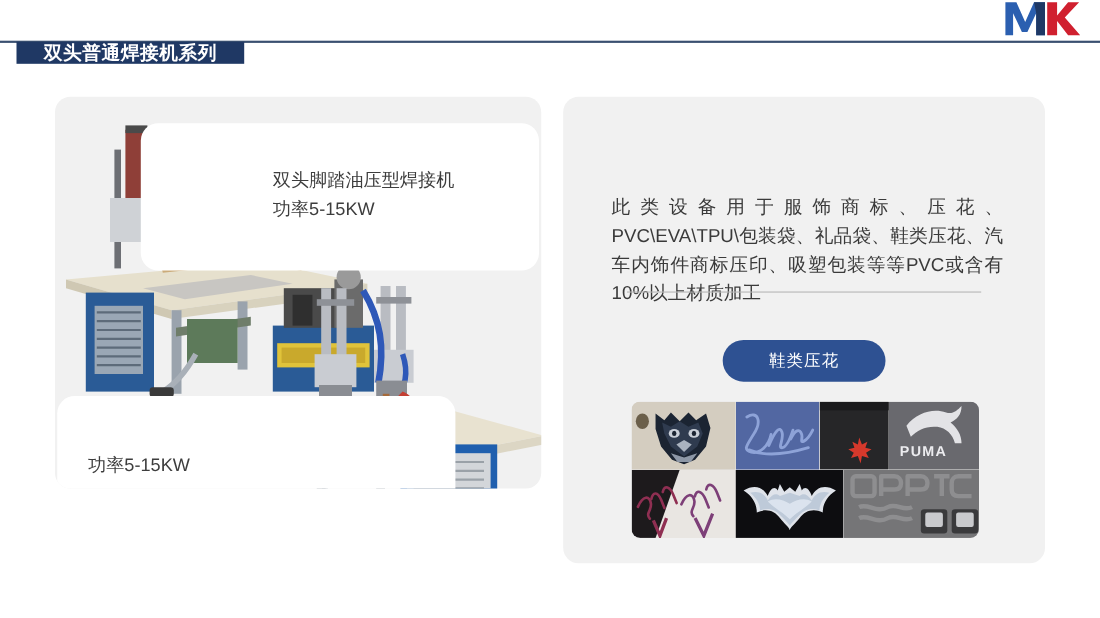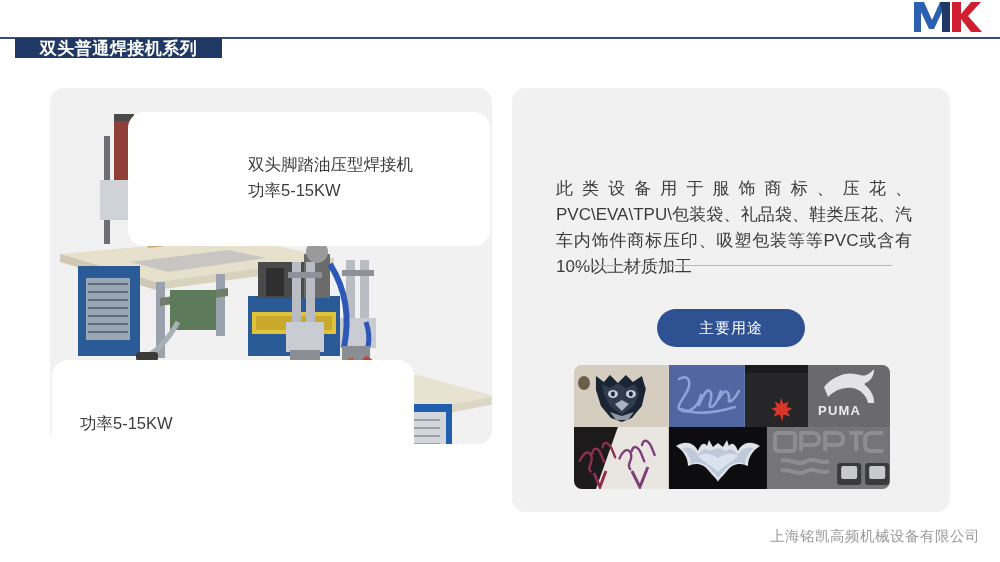--- a/index.html
+++ b/index.html
@@ -346,21 +346,21 @@
   </div>
 
   <div id="right-panel">
 
 
     <div id="usage-text">此类设备用于服饰商标、压花、PVC\EVA\TPU\包装袋、礼品袋、鞋类压花、汽车内饰件商标压印、吸塑包装等等PVC或含有10%以上材质加工</div>
 
     <div id="section-divider"></div>
 
     <div id="pill-related" class="pill">
-      <span>主要用途</span>
+      <span>鞋类压花</span>
     </div>
 
     <div id="sample-grid">
 
       <div id="sample-row-top" class="sample-row">
 
         <div class="sample-cell" style="width:30%">
           <svg viewBox="0 0 95 62" preserveAspectRatio="none" xmlns="http://www.w3.org/2000/svg">
             <rect width="95" height="62" fill="#d8d2c6"></rect>
             <rect x="0" y="0" width="95" height="62" fill="#cfc8ba" opacity="0.5"></rect>
@@ -461,15 +461,14 @@
             <rect x="70" y="36" width="24" height="22" rx="3" fill="#3a3a3c"></rect>
             <rect x="74" y="39" width="16" height="13" rx="2" fill="#c9cacd"></rect>
             <rect x="98" y="36" width="24" height="22" rx="3" fill="#3a3a3c"></rect>
             <rect x="102" y="39" width="16" height="13" rx="2" fill="#c9cacd"></rect>
           </svg>
         </div>
       </div>
     </div>
   </div>
 
-  <div id="footer-company">上海铭凯高频机械设备有限公司</div>
 
 </div>
 
 </body></html>

